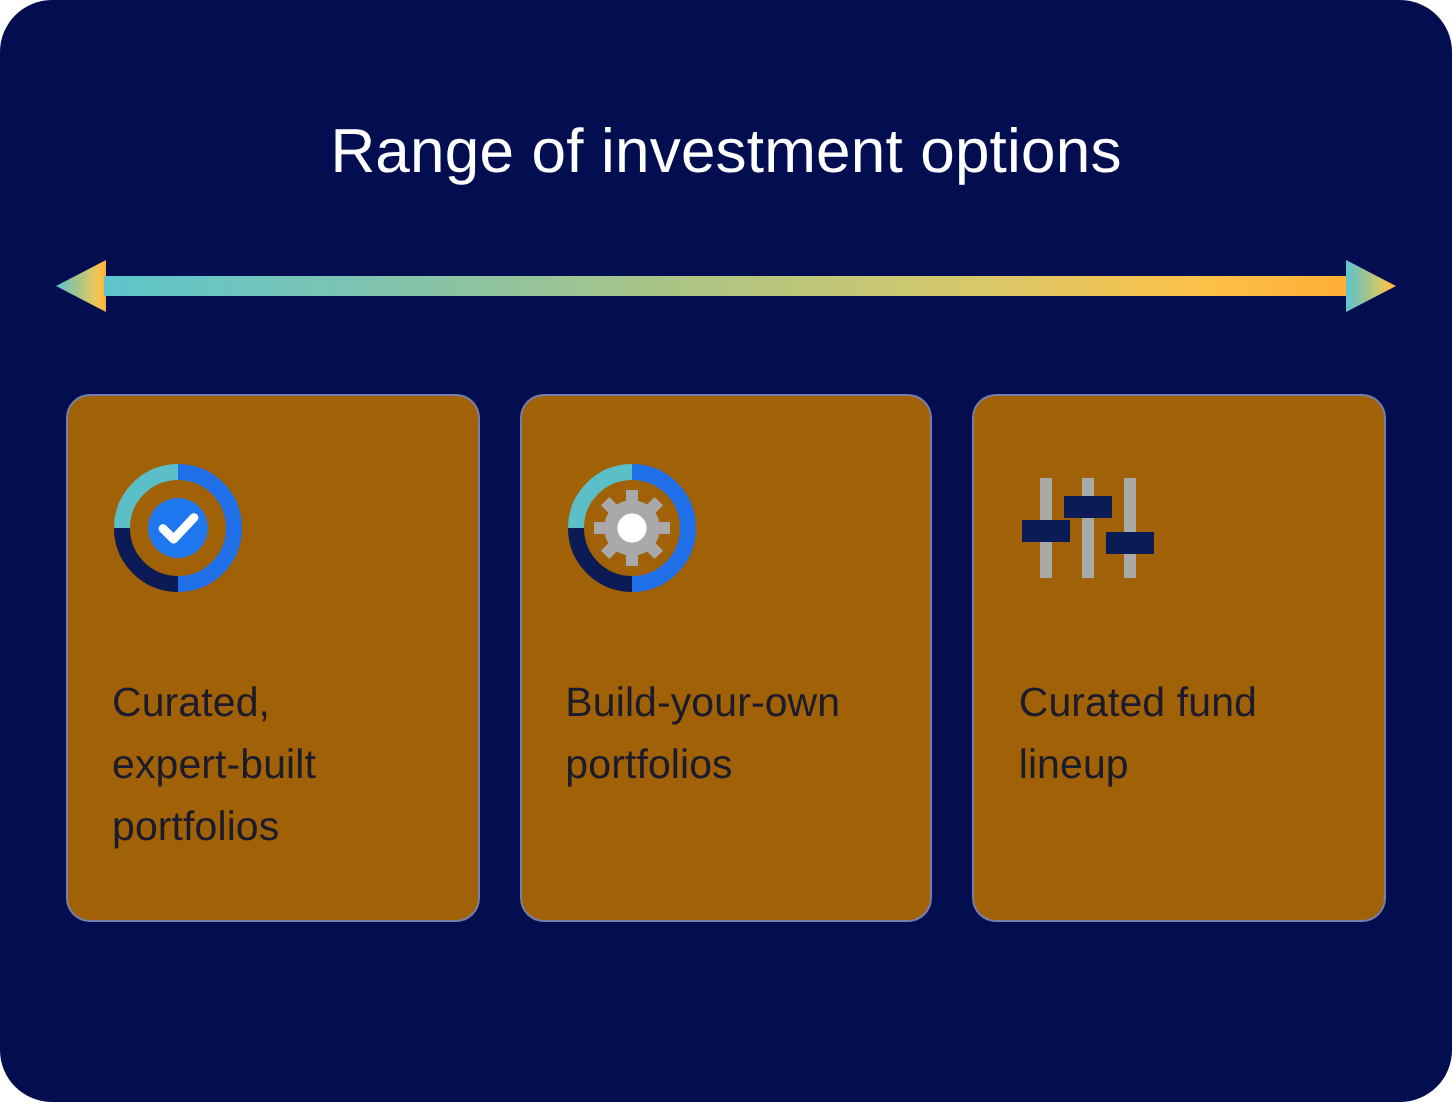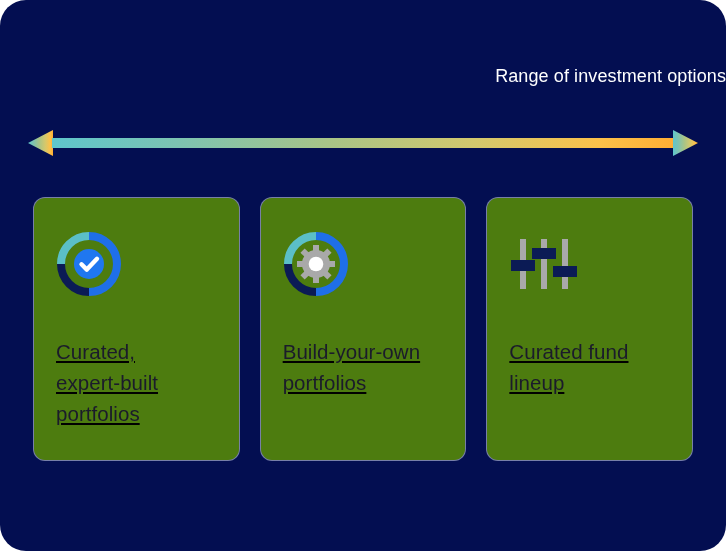--- a/index.html
+++ b/index.html
@@ -24,23 +24,23 @@
     border-radius: 26px;
     overflow: hidden;
   }
 
   
   #title {
     position: absolute;
     left: 0;
     top: 59px;
     width: 726px;
-    text-align: right;
+    text-align: center;
     color: #ffffff;
-    font-size: 18px;
+    font-size: 31px;
     font-weight: 400;
     letter-spacing: 0.1px;
     line-height: 34px;
   }
 
   
   #arrow-wrap {
     position: absolute;
     left: 28px;
     top: 126px;
@@ -55,27 +55,26 @@
     left: 34px;
     top: 198px;
     width: 658px;
     height: 262px;
     display: flex;
     flex-direction: row;
     gap: 22px;
   }
   .card {
     flex: 1 1 0;
-    background: #4d7c0f;
+    background: #a16207;
     border-radius: 11px;
     position: relative;
     box-sizing: border-box;
     padding: 28px 22px 12px 22px;
     box-shadow: 0 0 0 1px rgba(215,220,240,0.55);
-    text-decoration: underline;
   }
   .card-icon {
     height: 76px;
     display: flex;
     align-items: center;
     justify-content: flex-start;
   }
   .card-icon svg { display: block; }
   .card-label {
     margin-top: 34px;

